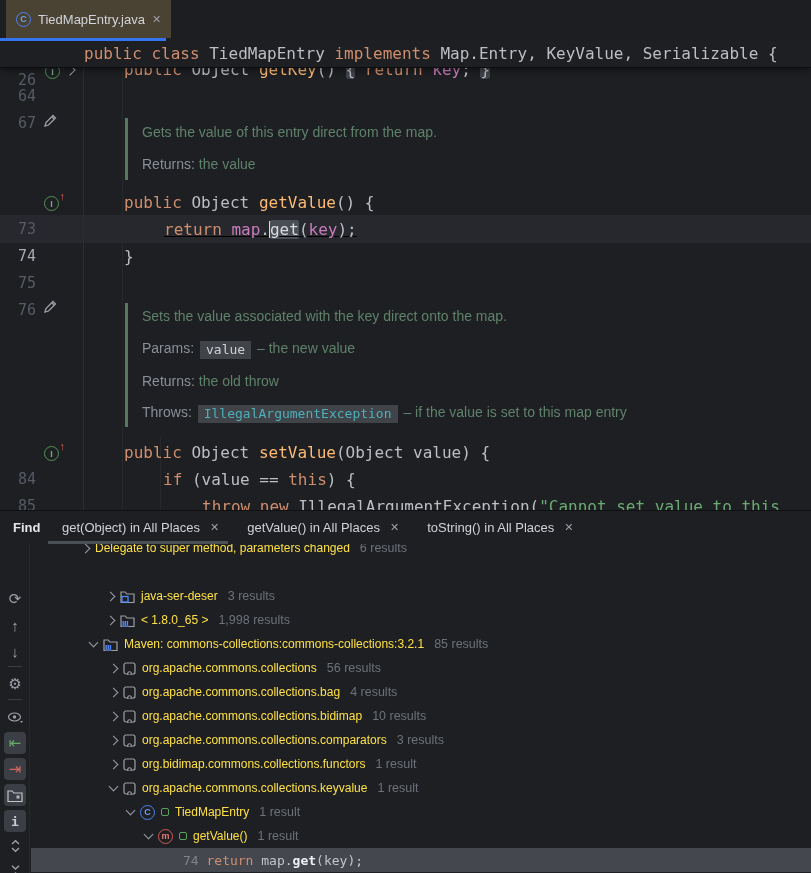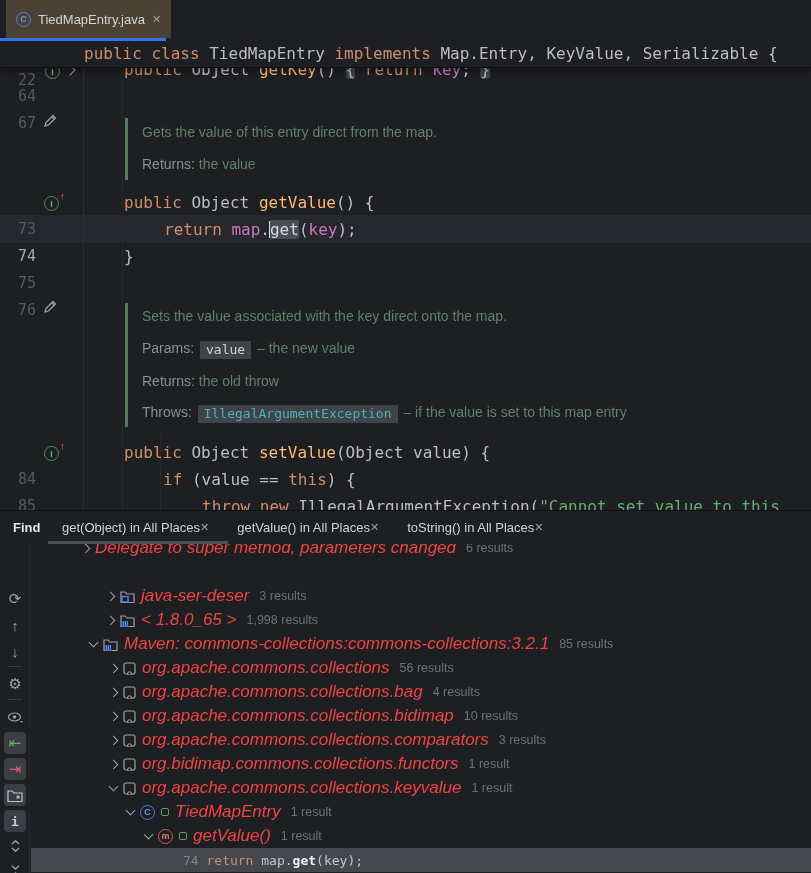--- a/index.html
+++ b/index.html
@@ -46,34 +46,34 @@
             font-family:"Liberation Sans",sans-serif;}
   .impl-ico .uparrow{position:absolute;top:-7px;right:-7px;color:#e05b50;font-size:11px;font-weight:bold;}
   .pencil{position:absolute;width:16px;height:16px;}
   .fold{position:absolute;width:7px;height:7px;border-right:1.6px solid #9da0a8;border-bottom:1.6px solid #9da0a8;
         transform:rotate(-45deg);}
   
   .find{position:absolute;top:510px;left:0;width:811px;height:363px;background:#1e1f22;border-top:1px solid #0f1012;box-sizing:border-box;}
   .find-header{position:absolute;top:0;left:0;right:0;height:33px;background:#1e1f22;z-index:3;}
   .find-label{position:absolute;left:13px;top:0;line-height:33px;font-size:13px;font-weight:bold;color:#e3e5e9;}
   .ftabs{position:absolute;left:48px;top:0;height:33px;display:flex;}
-  .ftab{display:flex;align-items:center;padding:0 14px;font-size:13px;color:#cfd2d8;cursor:pointer;}
+  .ftab{display:flex;align-items:center;gap:10px;padding:0 14px;font-size:13px;color:#cfd2d8;cursor:pointer;}
   .ftab-underline{position:absolute;left:48px;top:30px;width:180px;height:3px;background:#4b4f56;}
   .ftoolbar{position:absolute;left:0;top:33px;bottom:0;width:30px;border-right:1px solid #26282c;box-sizing:border-box;}
   .tbtn{position:absolute;left:4px;width:22px;height:22px;display:flex;align-items:center;justify-content:center;
         color:#9da0a8;font-size:15px;border-radius:4px;cursor:pointer;}
   .tbtn.on{background:#3b3e44;}
   .tdiv{position:absolute;left:8px;width:14px;height:1px;background:#3a3d42;}
   .tree{position:absolute;left:0;top:0;right:0;bottom:0;z-index:1;}
   .trow{position:absolute;left:0;right:0;height:24px;display:flex;align-items:center;gap:6px;box-sizing:border-box;cursor:pointer;}
   .trow.sel{left:31px;background:#44474e;}
   .ch{display:inline-block;width:6px;height:6px;border-right:1.5px solid #9da0a8;border-bottom:1.5px solid #9da0a8;flex:none;}
   .ch-r{transform:rotate(-45deg);}
   .ch-d{transform:rotate(45deg);margin-top:-3px;}
-  .nm{color:#ef4444;font-size:17px;white-space:pre;font-style:italic;}
+  .nm{color:#fde047;font-size:12px;white-space:pre;}
   .cnt{color:#6d727a;font-size:12.5px;margin-left:4px;white-space:pre;}
   .mini-g{width:8px;height:8px;border:1.5px solid #5aa25f;border-radius:2px;box-sizing:border-box;flex:none;}
   .rescode{font-family:"DejaVu Sans Mono",monospace;font-size:13px;white-space:pre;}
   .res-num{color:#80838a;} .res-k{color:#cf8e6d;} .res-p{color:#c3c5ca;} .res-b{color:#eef0f3;font-weight:bold;}
   svg{display:block;}
 </style>
 </head>
 <body>
 
 <div id="app">
@@ -112,21 +112,21 @@
     <div class="docline" style="top:113px;"><span class="doclabel">Returns:</span><span> the value</span></div>
 
     <div class="crow" style="top:148px;">
       <span class="lnum">73</span>
       <span class="code" style="left:124px;"><span class="tk-k">public </span><span class="tk-p">Object </span><span class="tk-m">getValue</span><span class="tk-p">() {</span></span>
     </div>
     <span class="impl-ico" style="left:44px;top:155px;">I<span class="uparrow">↑</span></span>
 
     <div class="crow" style="top:175px;">
       <span class="lnum cur">74</span>
-      <span class="code" style="left:164px;"><span class="tk-k">return </span><span class="tk-f">map</span><span class="tk-p">.</span><span class="caret"></span><span class="tk-match">get</span><span class="tk-p">(</span><span class="tk-f">key</span><span class="tk-p">);</span></span>
+      <span class="code" style="left:164px;text-decoration:underline;"><span class="tk-k">return </span><span class="tk-f">map</span><span class="tk-p">.</span><span class="caret"></span><span class="tk-match">get</span><span class="tk-p">(</span><span class="tk-f">key</span><span class="tk-p">);</span></span>
     </div>
 
     <div class="crow" style="top:202px;">
       <span class="lnum">75</span>
       <span class="code tk-p" style="left:124px;">}</span>
     </div>
     <div class="crow" style="top:229px;">
       <span class="lnum">76</span>
     </div>
 
@@ -149,21 +149,21 @@
       <span class="lnum">85</span>
       <span class="code" style="left:163px;"><span class="tk-k">if </span><span class="tk-p">(value == </span><span class="tk-k">this</span><span class="tk-p">) {</span></span>
     </div>
 
     <div class="crow" style="top:452px;">
       
       <span class="code" style="left:202px;"><span class="tk-k">throw new </span><span class="tk-p">IllegalArgumentException</span><span class="tk-p">(</span><span class="tk-s">"Cannot set value to this</span></span>
     </div>
 
     <div class="sticky">
-      <span class="lnum">22</span>
+      <span class="lnum">26</span>
       <span class="code" style="left:84px;"><span class="tk-k">public </span><span class="tk-k">class </span><span class="tk-p">TiedMapEntry </span><span class="tk-k">implements </span><span class="tk-p">Map.Entry, KeyValue, Serializable {</span></span>
     </div>
   </div>
 
   <div class="find">
 
     <div class="tree">
       <div class="trow" style="top:25px;padding-left:82px;">
         <span class="ch ch-r"></span>
         <span class="nm">Delegate to super method, parameters changed</span>

